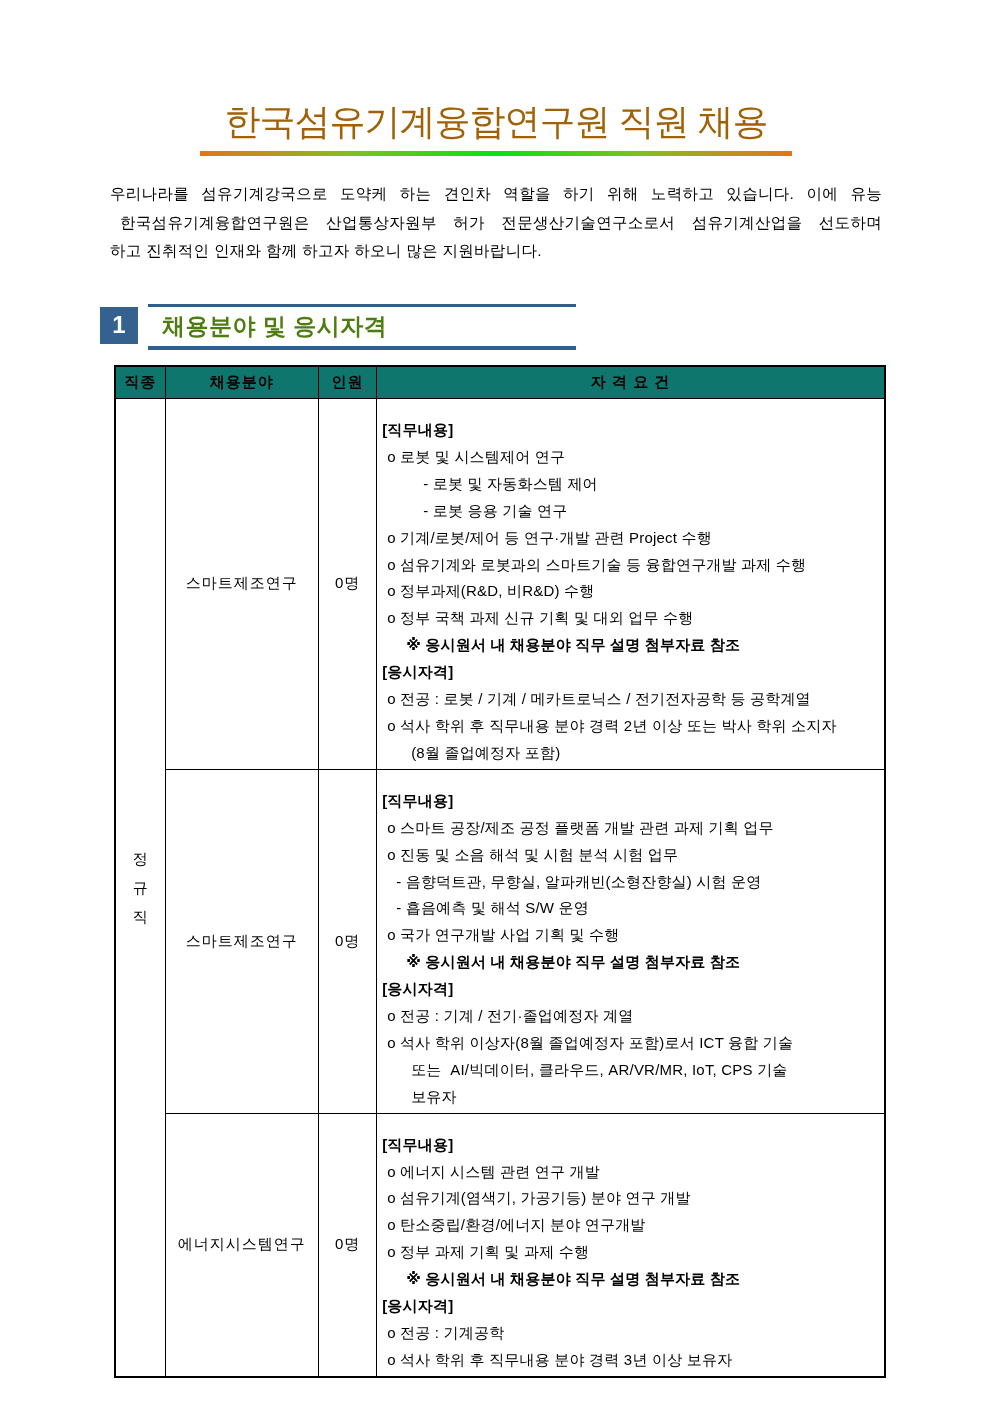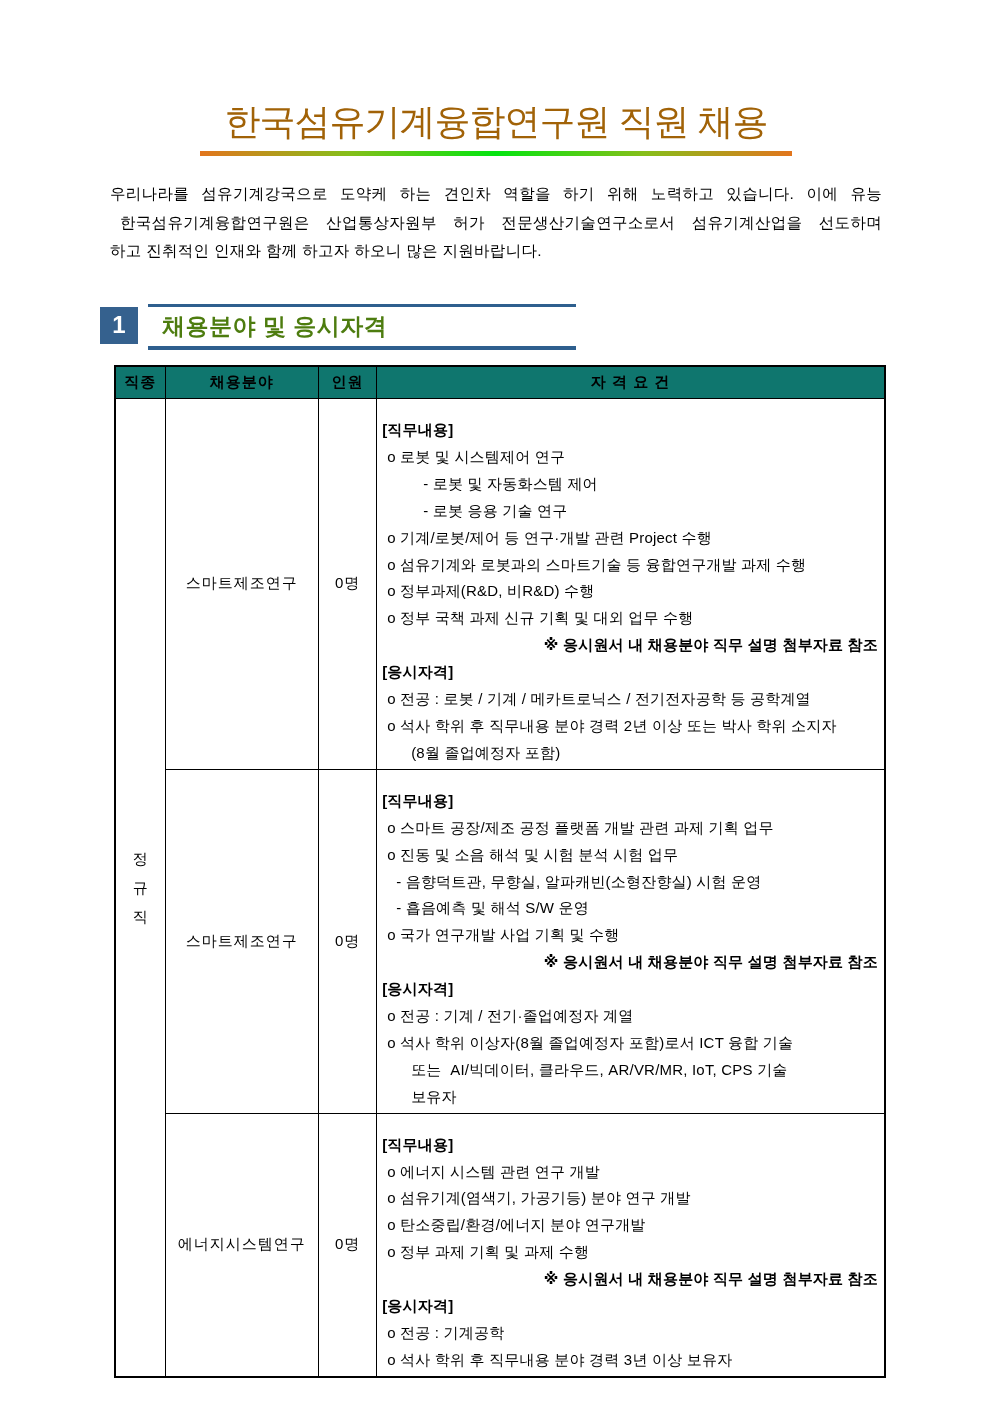--- a/index.html
+++ b/index.html
@@ -114,21 +114,21 @@
   }
   td.req-cell .line {
     line-height:26.9px;
     white-space:pre-wrap;
     letter-spacing:0.2px;
   }
   td.req-cell .line.section { font-weight:700; padding-left:5px; }
   td.req-cell .line.bullet  { padding-left:10px; }
   td.req-cell .line.sub     { padding-left:46px; }
   td.req-cell .line.sub2    { padding-left:19px; }
-  td.req-cell .line.note    { font-weight:700; padding-left:29px;text-align:right; }
+  td.req-cell .line.note    { font-weight:700; padding-left:29px; }
   td.req-cell .line.cont    { padding-left:34px; }
 </style>
 </head>
 <body>
 
 <div class="page">
 
   <h1 class="doc-title">한국섬유기계융합연구원 직원 채용</h1>
   <div class="title-underline"></div>
 

